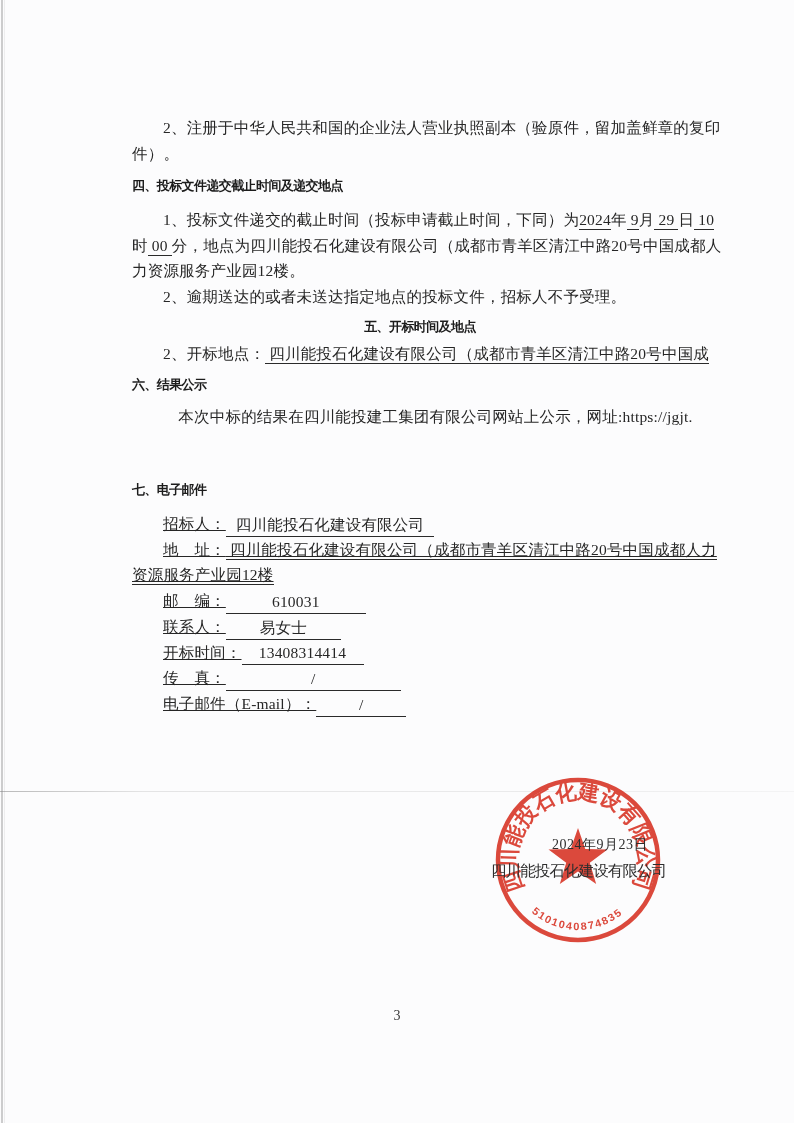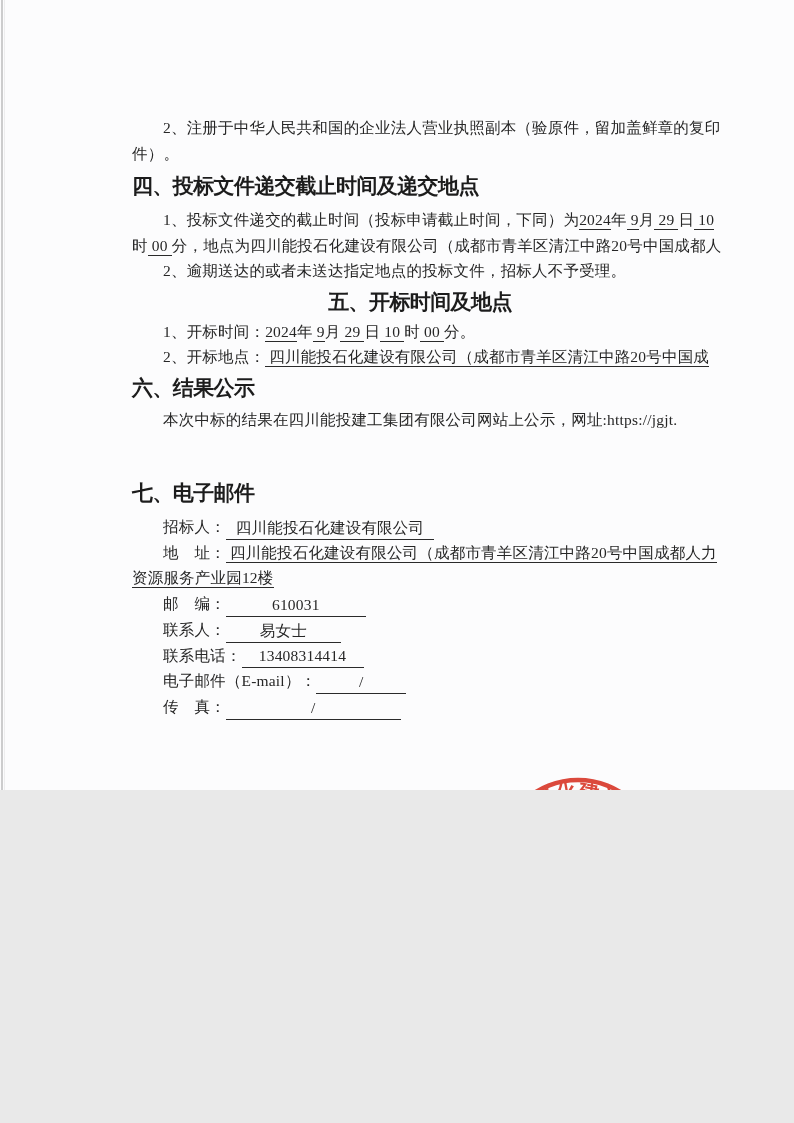--- a/index.html
+++ b/index.html
@@ -1,45 +1,45 @@
 <!DOCTYPE html>
 <html><head>
 <meta charset="utf-8">
 <style>
   html,body{margin:0;padding:0;background:#e9e9e9;}
   .page{
     position:relative;
-    width:794px;height:790px;
+    width:794px;height:1123px;
     margin:0 auto;
     background:#fcfcfd;
     font-family:"Liberation Serif","DejaVu Serif",serif;
     color:#262626;
     overflow:hidden;
   }
   
   .edge-line{position:absolute;left:1px;top:0;bottom:0;width:2px;
     background:rgba(125,125,125,.38);}
   .edge-line2{position:absolute;left:4px;top:0;bottom:0;width:1px;
     background:rgba(170,170,170,.18);}
   .crease{position:absolute;left:0;top:791px;height:1px;width:100%;
     background:linear-gradient(to right,rgba(130,130,130,.55),rgba(165,165,165,.28) 18%,rgba(175,175,175,.22) 70%,rgba(185,185,185,.12));}
   
   .doc{position:absolute;left:132px;top:115px;width:576px;}
   .line{font-size:15.5px;line-height:25.5px;white-space:nowrap;letter-spacing:.2px;}
   .indent{padding-left:31px;}
-  .heading{font-size:21px;line-height:28px;font-weight:bold;letter-spacing:-.6px;color:#1c1c1c;white-space:nowrap;}
+  .heading{font-size:13px;line-height:28px;font-weight:bold;letter-spacing:-.6px;color:#1c1c1c;white-space:nowrap;}
   .u{border-bottom:1px solid #2a2a2a;white-space:pre;padding-bottom:1px;}
   .h4{margin-top:6px;}
   .h5{margin-top:4px;text-align:center;}
   .h6{margin-top:4px;}
   .h7{margin-top:47px;}
   .mt7{margin-top:7px;text-align:right;}
   .mt3{margin-top:3px;}
-  .mt5{margin-top:5px;}
-  .contact{margin-top:7px;}
+  .mt5{margin-top:5px;text-align:center;}
+  .contact{margin-top:7px;text-decoration:underline;}
   .contact .line{line-height:25.7px;}
   .fill{display:inline-block;border-bottom:1px solid #2a2a2a;text-align:center;vertical-align:bottom;line-height:23px;}
   .fill.auto{padding:0 10px;}
   .w140{width:140px;}
   .w115{width:115px;}
   .w122{width:122px;}
   .w175{width:175px;}
   .w90{width:90px;}
   
   .signoff-date{position:absolute;left:552px;top:836px;font-size:14px;color:#2e2e2e;z-index:3;letter-spacing:.5px;}
@@ -57,24 +57,24 @@
   <div class="edge-line2"></div>
   <div class="crease"></div>
 
   <div class="doc">
     <div class="line indent"><span>2、注册于中华人民共和国的企业法人营业执照副本（验原件，留加盖鲜章的复印</span></div>
     <div class="line"><span>件）。</span></div>
 
     <div class="heading h4">四、投标文件递交截止时间及递交地点</div>
     <div class="line indent mt7"><span>1、投标文件递交的截止时间（投标申请截止时间，下同）为</span><span class="u">2024</span><span>年</span><span class="u">&nbsp;9</span><span>月</span><span class="u">&nbsp;29&nbsp;</span><span>日</span><span class="u">&nbsp;10</span></div>
     <div class="line"><span>时</span><span class="u">&nbsp;00&nbsp;</span><span>分，地点为四川能投石化建设有限公司（成都市青羊区清江中路20号中国成都人</span></div>
+    <div class="line"><span>力资源服务产业园12楼。</span></div>
     <div class="line indent"><span>2、逾期送达的或者未送达指定地点的投标文件，招标人不予受理。</span></div>
 
     <div class="heading h5">五、开标时间及地点</div>
-    <div class="line indent mt3"><span>1、开标时间：</span><span class="u">2024</span><span>年</span><span class="u">&nbsp;9</span><span>月</span><span class="u">&nbsp;29&nbsp;</span><span>日</span><span class="u">&nbsp;10&nbsp;</span><span>时</span><span class="u">&nbsp;00&nbsp;</span><span>分。</span></div>
     <div class="line indent"><span>2、开标地点：</span><span class="u">&nbsp;四川能投石化建设有限公司（成都市青羊区清江中路20号中国成</span></div>
 
     <div class="heading h6">六、结果公示</div>
     <div class="line indent mt5"><span>本次中标的结果在四川能投建工集团有限公司网站上公示，网址:https://jgjt.</span></div>
 
     <div class="heading h7">七、电子邮件</div>
 
     <div class="contact">
       <div class="line indent">
         <span>招标人：</span><span class="fill auto">四川能投石化建设有限公司</span>
@@ -85,27 +85,27 @@
       <div class="line">
         <span class="u">资源服务产业园12楼</span>
       </div>
       <div class="line indent">
         <span>邮　编：</span><span class="fill w140">610031</span>
       </div>
       <div class="line indent">
         <span>联系人：</span><span class="fill w115">易女士</span>
       </div>
       <div class="line indent">
-        <span>联系电话：</span><span class="fill w122">13408314414</span>
+        <span>开标时间：</span><span class="fill w122">13408314414</span>
+      </div>
+      <div class="line indent">
+        <span>传　真：</span><span class="fill w175">/</span>
       </div>
       <div class="line indent">
         <span>电子邮件（E-mail）：</span><span class="fill w90">/</span>
-      </div>
-      <div class="line indent">
-        <span>传　真：</span><span class="fill w175">/</span>
       </div>
     </div>
   </div>
 
   <svg class="stamp" viewBox="0 0 170 170">
     <defs>
       <path id="ringArc" d="M 32.2 115.5 A 61 61 0 1 1 137.8 115.5" fill="none"></path>
       <path id="serialArc" d="M 35.5 134.5 A 70 70 0 0 0 134.5 134.5" fill="none"></path>
     </defs>
     <circle cx="85" cy="85" r="80" fill="none" stroke="#d93a2c" stroke-width="4.5"></circle>

